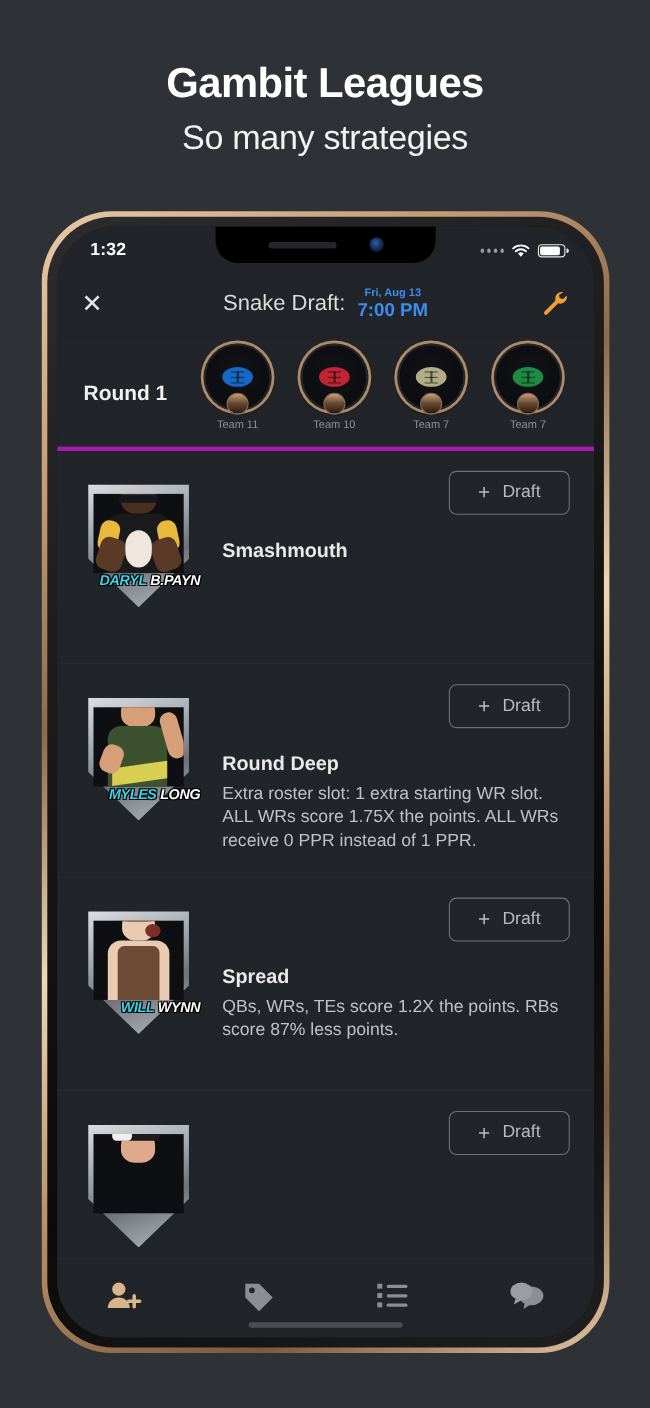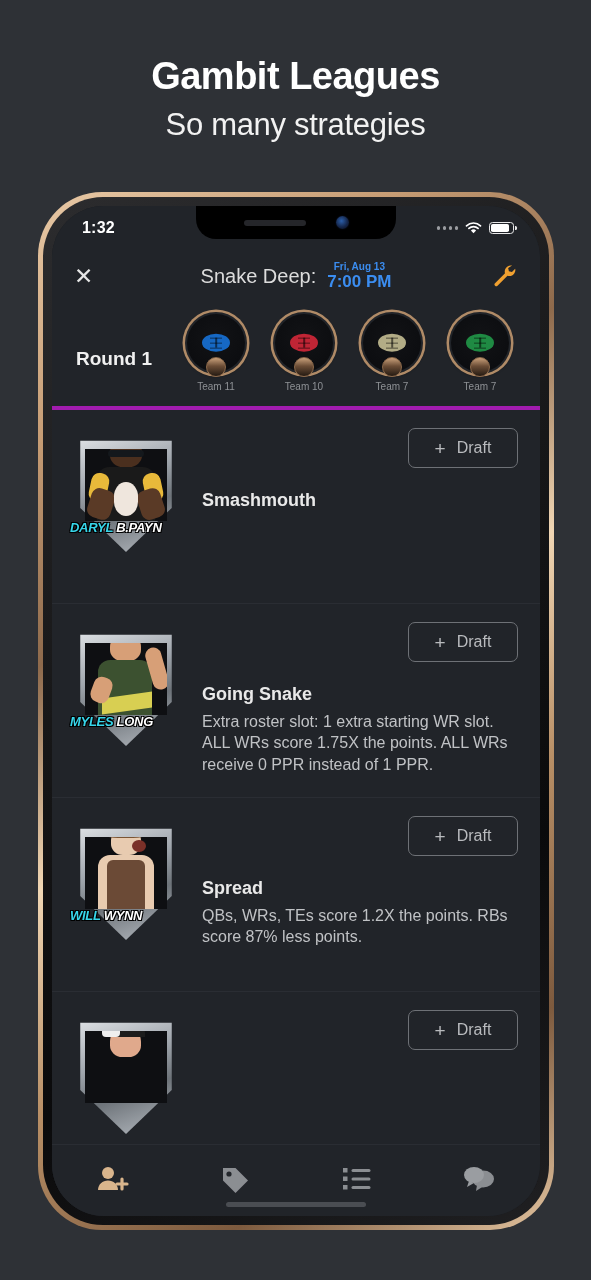--- a/index.html
+++ b/index.html
@@ -170,21 +170,21 @@
   .shield-in {
     position:absolute; left:11%; top:11%; width:78%; height:62%;
     background:#0e0f12;
   }
   .char { position:absolute; left:0; top:0; width:100%; height:100%; overflow:hidden; }
   .char .head { position:absolute; border-radius:46% 46% 40% 40%; }
   .char .body { position:absolute; border-radius:12px 12px 0 0; }
   .char .arm  { position:absolute; border-radius:8px; }
   .name-banner {
     position:absolute; left:-4px; right:-4px; bottom:17px;
-    text-align:left; font-size:13px; font-weight:bold;
+    text-align:right; font-size:13px; font-weight:bold;
     font-style:italic; letter-spacing:-0.3px;
     text-shadow:1px 1px 0 #000, -1px 1px 0 #000, 1px -1px 0 #000, -1px -1px 0 #000;
   }
   .name-banner .a { color:#37d6ea; }
   .name-banner .b { color:#ffffff; }
 
   
   .tabbar {
     height:72px; flex:none; background:#212429;
     display:flex; align-items:center; border-top:1px solid #2a2d33;
@@ -239,21 +239,21 @@
                 <span></span>
               </div>
           </div>
         </div>
 
         <div class="app">
 
           <div class="navbar">
             <div class="nav-close">✕</div>
             <div class="nav-mid">
-              <div class="nav-title">Snake Deep:</div>
+              <div class="nav-title">Snake Draft:</div>
               <div class="nav-when">
                 <div class="d">Fri, Aug 13</div>
                 <div class="t">7:00 PM</div>
               </div>
             </div>
             <div class="nav-tool">
               <svg width="26" height="26" viewBox="0 0 24 24">
                 <path d="M20.1 4.6a5.6 5.6 0 0 0-6.6 7.1L4.3 20.9a1.6 1.6 0 0 0 2.3 2.3l9.2-9.2a5.6 5.6 0 0 0 7.1-6.6l-3 3-2.8-.7-.7-2.8z" transform="translate(-1.5,-2.2)" fill="#f0a030"></path>
               </svg>
             </div>
@@ -340,21 +340,21 @@
                       <div class="arm" style="left:8%;top:48%;width:24%;height:36%;background:#d79f77;transform:rotate(20deg);"></div>
                     </div>
                   </div>
                   <div class="name-banner">
                     <span class="a">MYLES</span>
                     <span class="b">LONG</span>
                   </div>
                 </div>
               </div>
               <div class="card-body">
-                <div class="card-title">Going Snake</div>
+                <div class="card-title">Round Deep</div>
                 <div class="card-desc">Extra roster slot: 1 extra starting WR slot. ALL WRs score 1.75X the points. ALL WRs receive 0 PPR instead of 1 PPR.</div>
               </div>
               <div class="draft-btn">
                 <span class="draft-plus">+</span>
                 <span>Draft</span>
               </div>
             </div>
 
             <div class="card">
               <div class="card-emblem">

